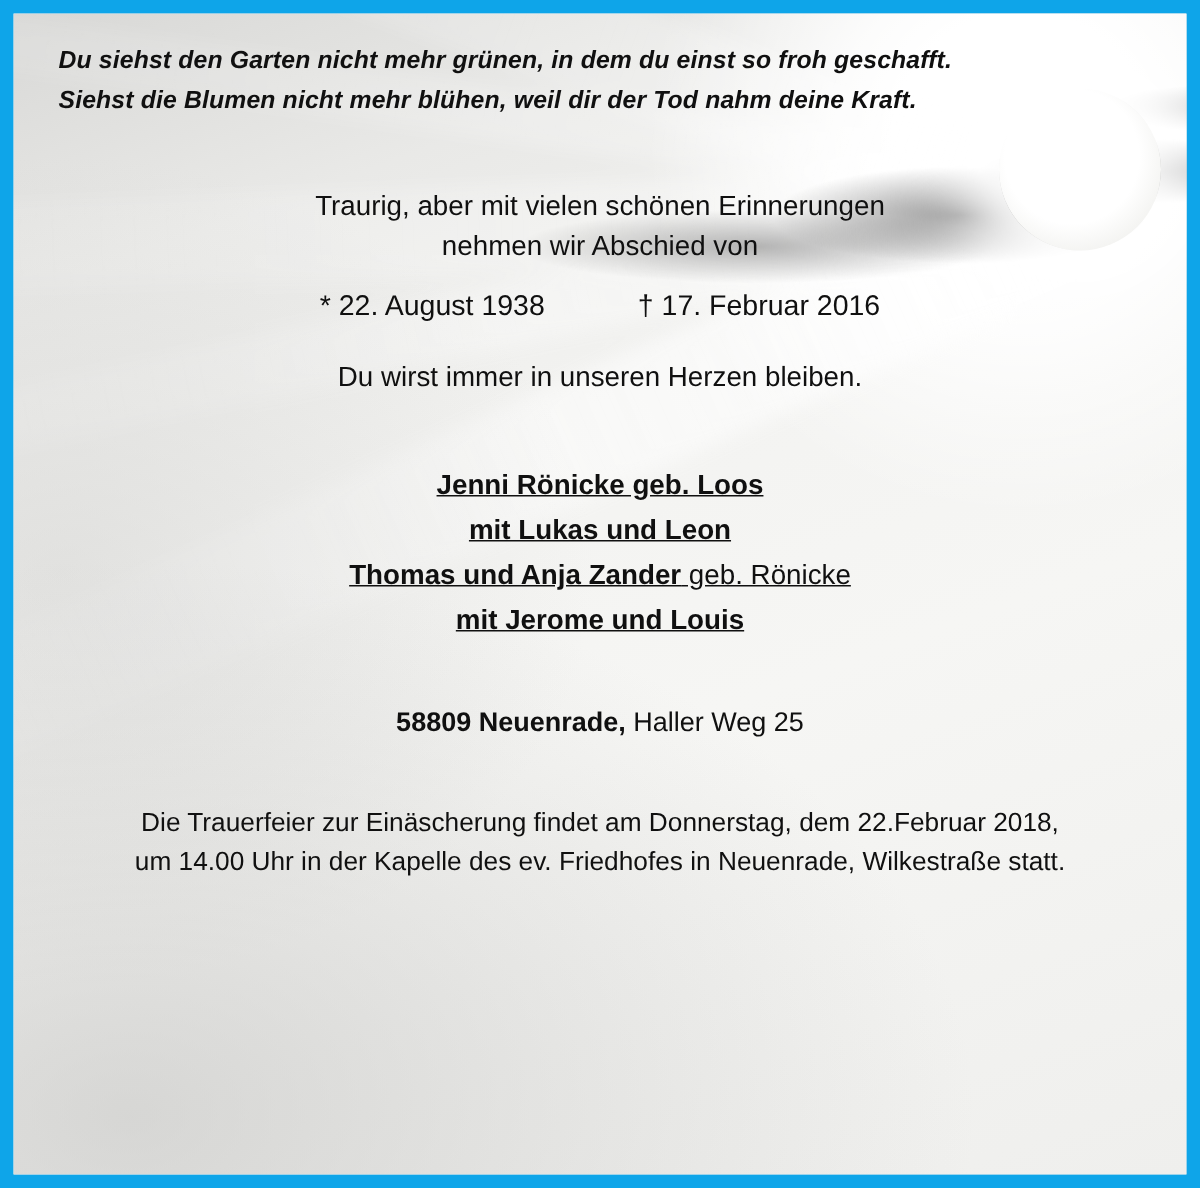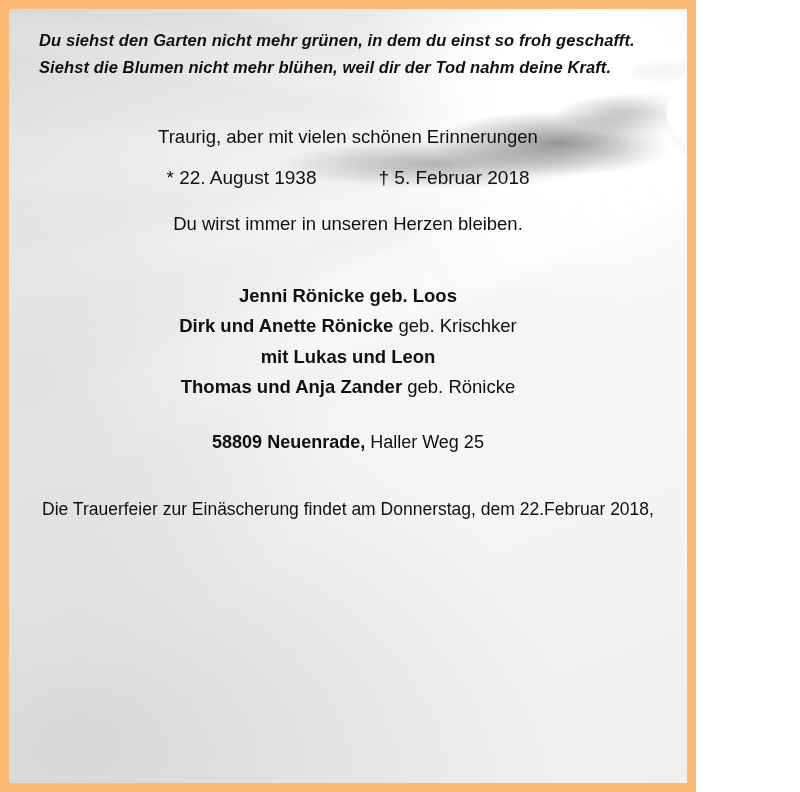--- a/index.html
+++ b/index.html
@@ -5,24 +5,24 @@
   html, body {
     margin: 0;
     padding: 0;
     background: #ffffff;
   }
   body {
     font-family: "Liberation Sans", sans-serif;
   }
   .page {
     position: relative;
-    width: 696px;
+    width: 800px;
     height: 792px;
     box-sizing: border-box;
-    background: #fdba74;
+    background: #0ea5e9;
     padding: 9px;
     overflow: hidden;
   }
   .card {
     position: relative;
     width: 100%;
     height: 100%;
     box-sizing: border-box;
     background: #f2f2f0;
     overflow: hidden;
@@ -133,26 +133,27 @@
     gap: 62px;
   }
   .memory {
     margin-top: 24px;
     font-size: 18.5px;
   }
   .family {
     margin-top: 46px;
     font-size: 18.5px;
     line-height: 1.63;
+    text-decoration: underline;
   }
   .family .b { font-weight: bold; }
   .family div { white-space: nowrap; }
 
   .address {
-    margin-top: 30px;
+    margin-top: 42px;
     font-size: 18px;
     text-align: center;
   }
   .address .b { font-weight: bold; }
 
   .service {
     margin-top: 44px;
     font-size: 17.5px;
     line-height: 1.48;
     text-align: center;
@@ -181,48 +182,50 @@
 
     <div class="content">
 
       <div class="poem">
         <div>Du siehst den Garten nicht mehr grünen, in dem du einst so froh geschafft.</div>
         <div>Siehst die Blumen nicht mehr blühen, weil dir der Tod nahm deine Kraft.</div>
       </div>
 
       <div class="intro center">
         <div>Traurig, aber mit vielen schönen Erinnerungen</div>
+        <div>nehmen wir Abschied von</div>
       </div>
 
 
       <div class="dates">
         <span>* 22. August 1938</span>
-        <span>† 5. Februar 2018</span>
+        <span>† 17. Februar 2016</span>
       </div>
 
       <div class="memory center">Du wirst immer in unseren Herzen bleiben.</div>
 
       <div class="family center">
         <div>
           <span class="b">Jenni Rönicke geb. Loos</span><span></span>
         </div>
         <div>
-          <span class="b">Dirk und Anette Rönicke</span><span> geb. Krischker</span>
-        </div>
-        <div>
           <span class="b">mit Lukas und Leon</span><span></span>
         </div>
         <div>
           <span class="b">Thomas und Anja Zander</span><span> geb. Rönicke</span>
+        </div>
+        <div>
+          <span class="b">mit Jerome und Louis</span><span></span>
         </div>
       </div>
 
       <div class="address center">
         <span class="b">58809 Neuenrade,</span><span> Haller Weg 25</span>
       </div>
 
       <div class="service center">
         <div>Die Trauerfeier zur Einäscherung findet am Donnerstag, dem 22.Februar 2018,</div>
+        <div>um 14.00 Uhr in der Kapelle des ev. Friedhofes in Neuenrade, Wilkestraße statt.</div>
       </div>
 
     </div>
   </div>
 </div>
 
 </body></html>

